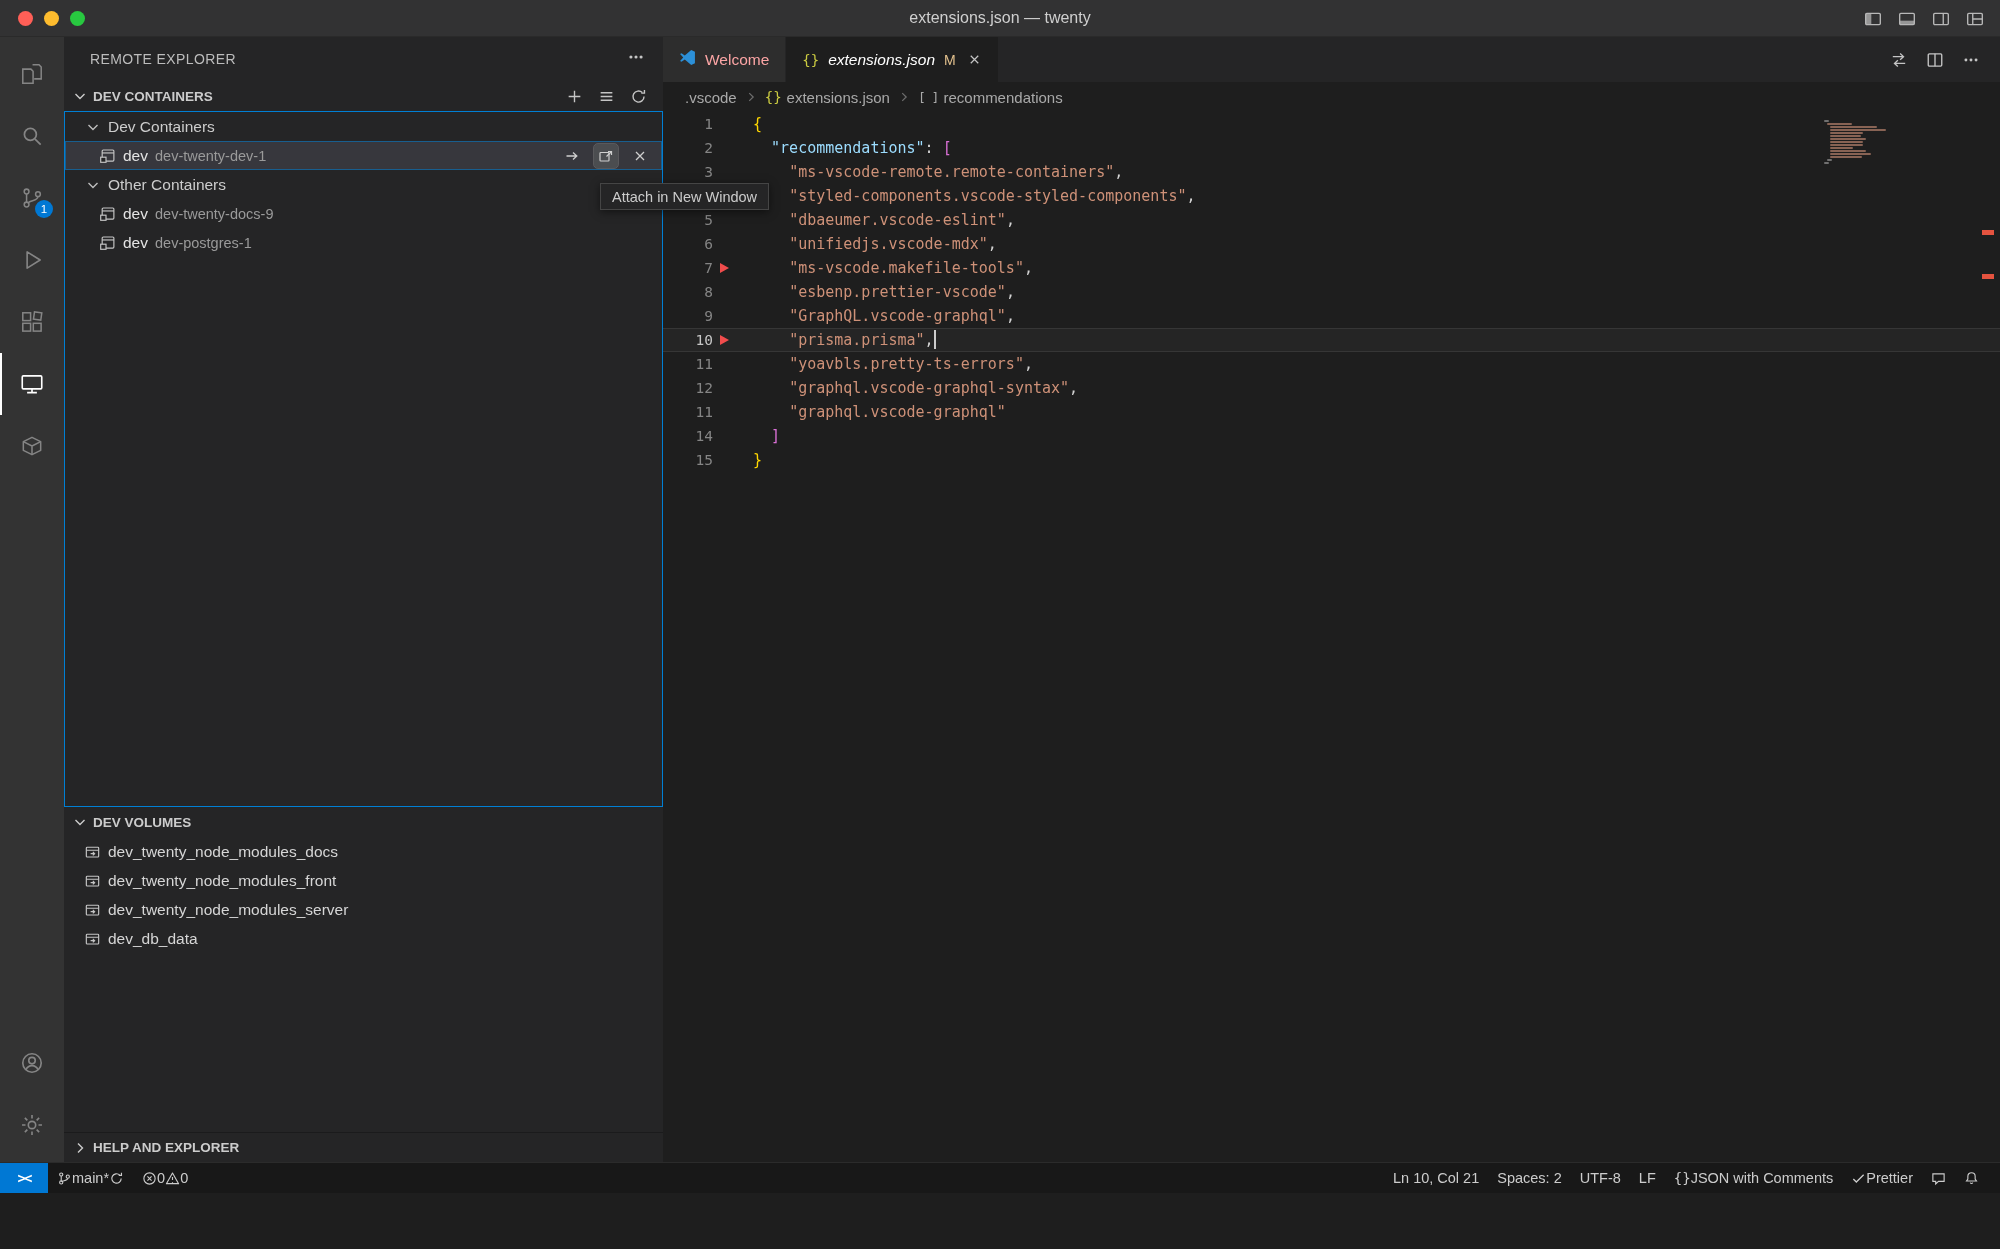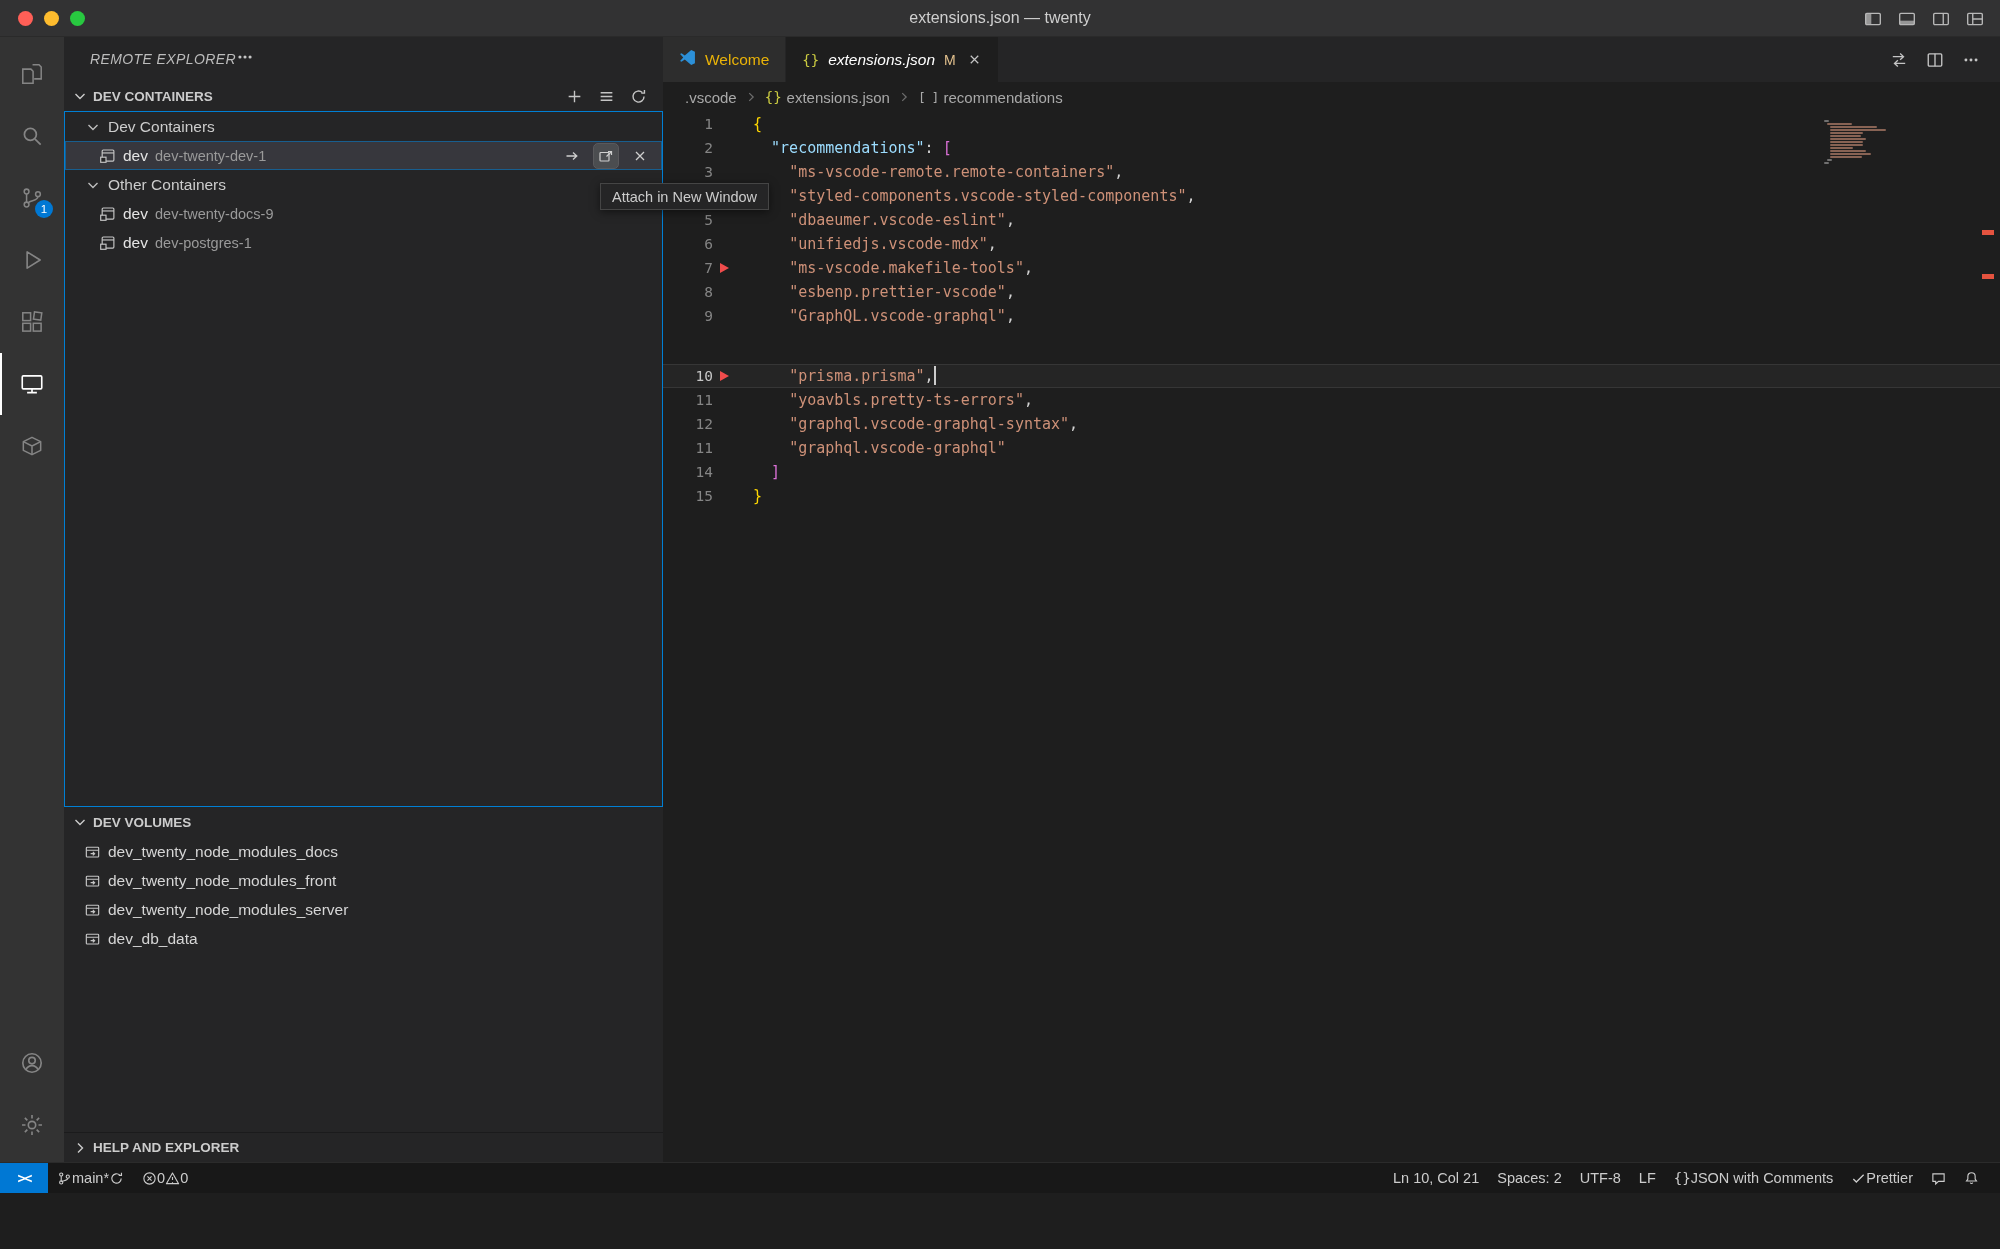--- a/index.html
+++ b/index.html
@@ -24,21 +24,21 @@
   .activitybar { width:64px; flex:none; background:#333333; display:flex; flex-direction:column; align-items:stretch; padding-top:6px; }
   .ab-item { height:62px; display:flex; align-items:center; justify-content:center; color:#858585; position:relative; cursor:pointer; }
   .ab-item.active { color:#ffffff; box-shadow: inset 2px 0 0 #ffffff; }
   .ab-item svg { display:block; }
   .ab-badge { position:absolute; right:11px; bottom:11px; min-width:18px; height:18px; border-radius:9px;
     background:#0078d4; color:#fff; font-size:11.5px; display:flex; align-items:center; justify-content:center; padding:0 4px; }
   .ab-bottom { margin-top:auto; padding-bottom:6px; }
 
   
   .sidebar { width:599px; flex:none; background:#252526; display:flex; flex-direction:column; color:#cccccc; position:relative; }
-  .sb-titlebar { height:44px; flex:none; display:flex; align-items:center; padding:0 18px 0 26px;font-style:italic; }
+  .sb-titlebar { height:44px; flex:none; display:flex; align-items:center; justify-content:space-between; padding:0 18px 0 26px; }
   .sb-title { font-size:14px; color:#bcbcbc; letter-spacing:0.4px; }
   .sb-more { color:#c5c5c5; cursor:pointer; }
 
   .pane-header { height:30px; flex:none; display:flex; align-items:center; gap:5px; padding:0 16px 0 8px; font-size:13.5px; font-weight:bold; color:#cccccc; cursor:pointer; }
   .pane-header .chev { color:#cccccc; display:flex; }
   .ph-actions { margin-left:auto; display:flex; gap:15px; color:#c5c5c5; }
   .ph-actions span { display:flex; cursor:pointer; }
 
   .dc-body { height:696px; flex:none; border:1px solid #007fd4; overflow:hidden; position:relative; }
   .tree-row { height:29px; display:flex; align-items:center; gap:7px; padding-left:20px; font-size:15.5px; cursor:pointer; position:relative; }
@@ -57,37 +57,37 @@
   .sb-spacer { flex:1; }
   .help-header { border-top:1px solid rgba(0,0,0,0.25); }
 
   
   .tooltip { position:absolute; z-index:60; left:600px; top:183px; height:27px; display:flex; align-items:center;
     background:#252526; border:1px solid #454545; color:#cccccc; font-size:14.5px; padding:0 11px; box-shadow:0 2px 8px rgba(0,0,0,0.5); white-space:nowrap; }
 
   
   .editor { flex:1; display:flex; flex-direction:column; min-width:0; background:#1e1e1e; }
   .tabstrip { height:45px; flex:none; background:#252526; display:flex; align-items:stretch; }
-  .tab { display:flex; align-items:center; gap:9px; padding:0 16px; font-size:15.5px; background:#2d2d2d; color:#eab308; border-right:1px solid #252526; cursor:pointer; }
+  .tab { display:flex; align-items:center; gap:9px; padding:0 16px; font-size:15.5px; background:#2d2d2d; color:#fca5a5; border-right:1px solid #252526; cursor:pointer; }
   .tab.active { background:#1e1e1e; color:#ffffff; }
   .tab.active .tab-label { font-style:italic; }
   .tab-badge { color:#e2c08d; font-size:14px; }
   .tab-close { display:flex; color:#c5c5c5; margin-left:2px; cursor:pointer; }
   .json-glyph { color:#cbcb41; font-size:14px; font-family:"DejaVu Sans Mono", monospace; }
   .editor-actions { margin-left:auto; display:flex; align-items:center; gap:18px; padding-right:20px; color:#c5c5c5; }
   .editor-actions span { display:flex; cursor:pointer; }
 
   .breadcrumbs { height:30px; flex:none; display:flex; align-items:center; gap:7px; padding-left:22px; font-size:15px; color:#a9a9a9; }
   .bc-sep { color:#6e6e6e; display:flex; }
   .bc-item { display:flex; align-items:center; gap:5px; cursor:pointer; }
   .bracket-glyph { color:#a9a9a9; font-size:13px; font-family:"DejaVu Sans Mono", monospace; letter-spacing:-1px; }
 
   .code-area { flex:1; position:relative; font-family:"DejaVu Sans Mono", monospace; font-size:15px; }
   .code-line { height:24px; line-height:24px; display:flex; white-space:pre; }
-  .code-line.active { background:rgba(255,255,255,0.035); box-shadow: inset 0 1px 0 rgba(255,255,255,0.08), inset 0 -1px 0 rgba(255,255,255,0.08); margin-top: 36px; }
+  .code-line.active { background:rgba(255,255,255,0.035); box-shadow: inset 0 1px 0 rgba(255,255,255,0.08), inset 0 -1px 0 rgba(255,255,255,0.08); }
   .gutter { width:90px; flex:none; position:relative; text-align:right; padding-right:40px; color:#858585; font-size:14.5px; }
   .code-line.active .line-num { color:#c6c6c6; }
   .gutter-marker { position:absolute; left:57px; top:7px; width:0; height:0;
     border-top:5px solid transparent; border-bottom:5px solid transparent; border-left:9px solid #f14c4c; }
   .line-content { color:#d4d4d4; }
   .cursor { display:inline-block; width:2px; height:19px; background:#cccccc; vertical-align:-4px; }
 
   .minimap { position:absolute; top:8px; right:112px; width:64px; }
   .mm-line { height:2px; margin-bottom:1px; border-radius:1px; }
   .ruler-mark { position:absolute; right:6px; width:12px; height:5px; background:#e4533f; }

